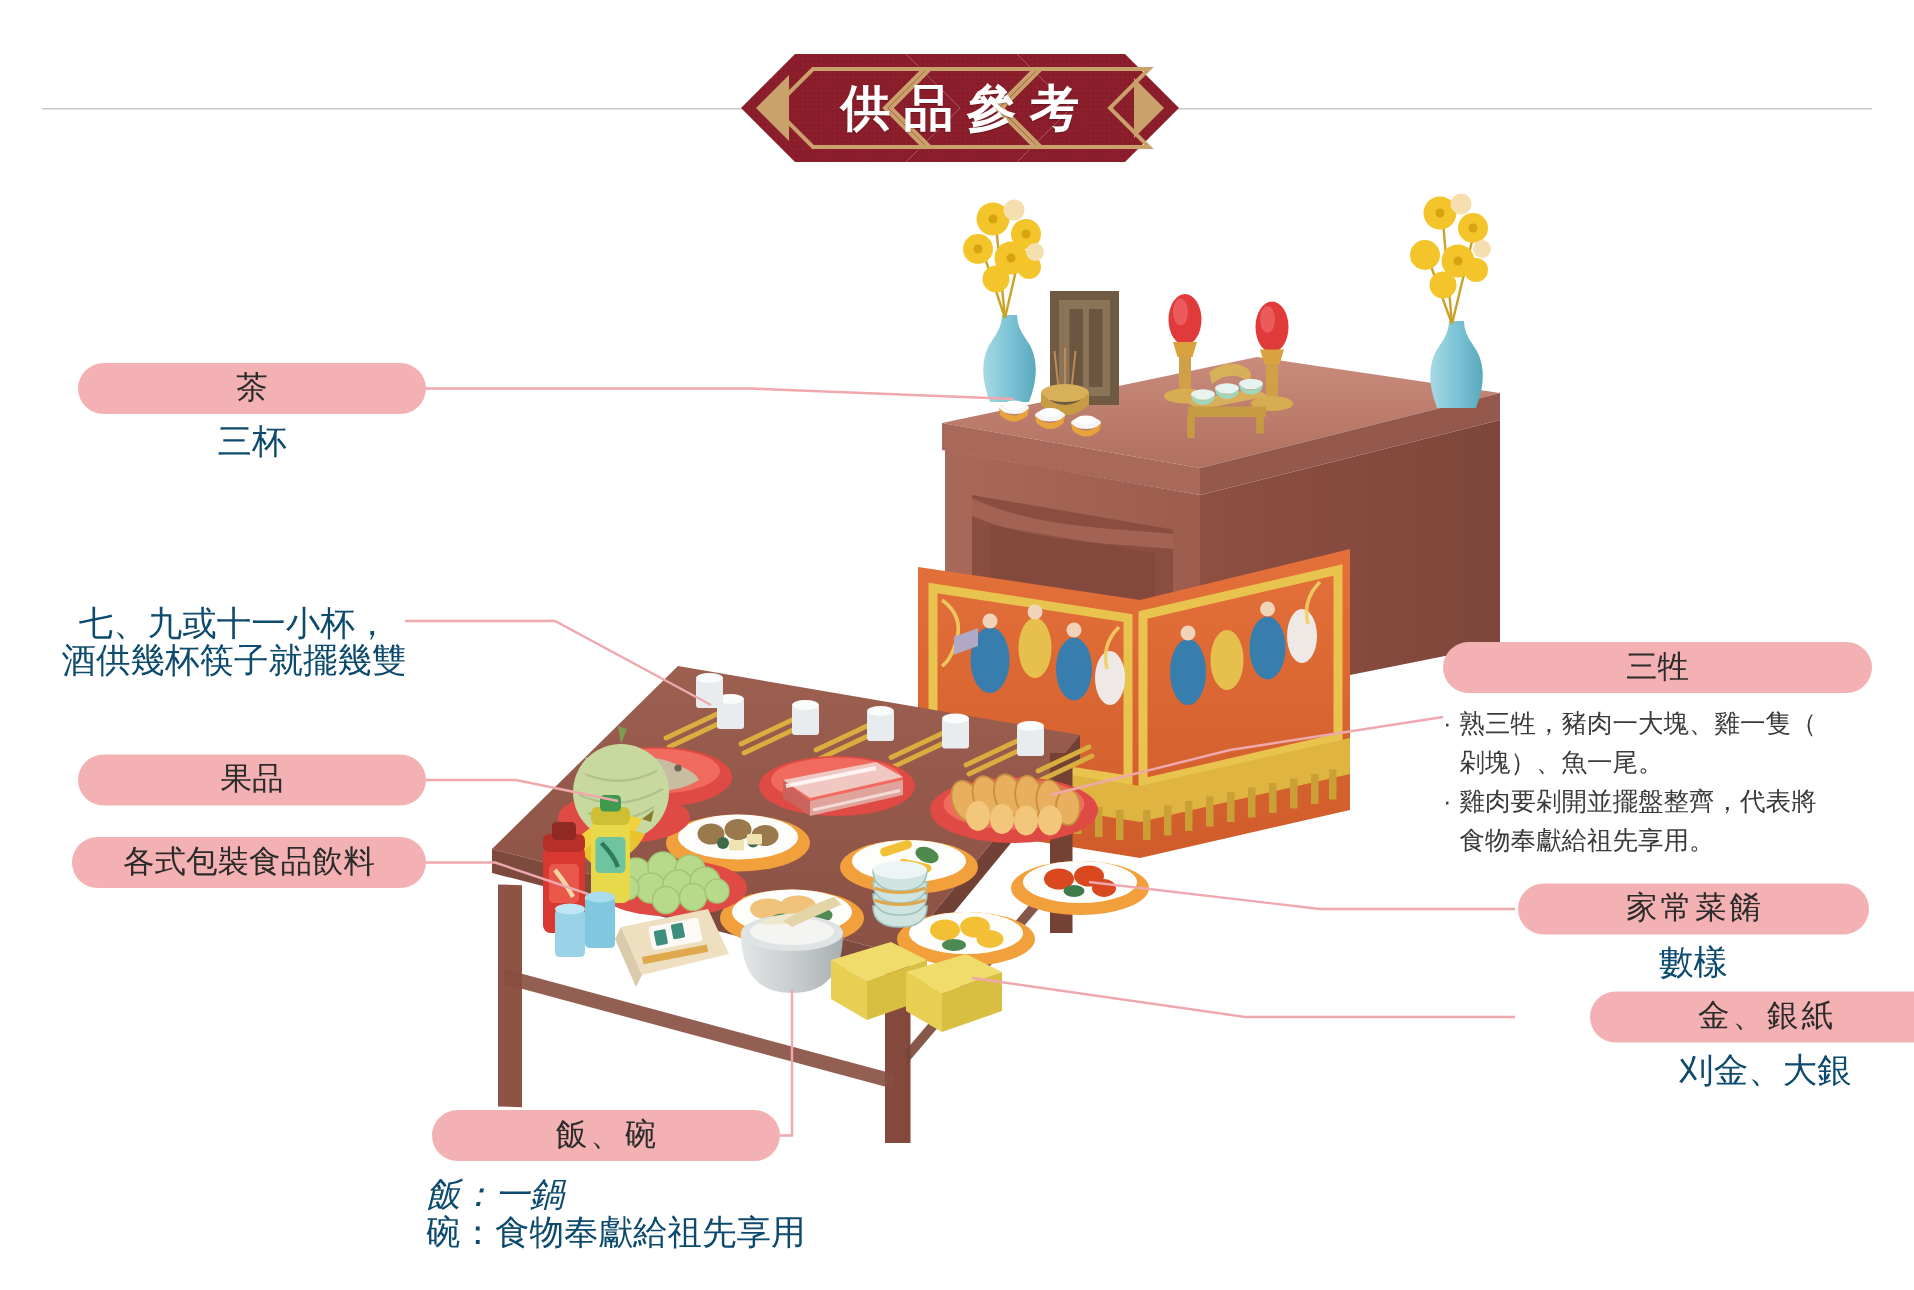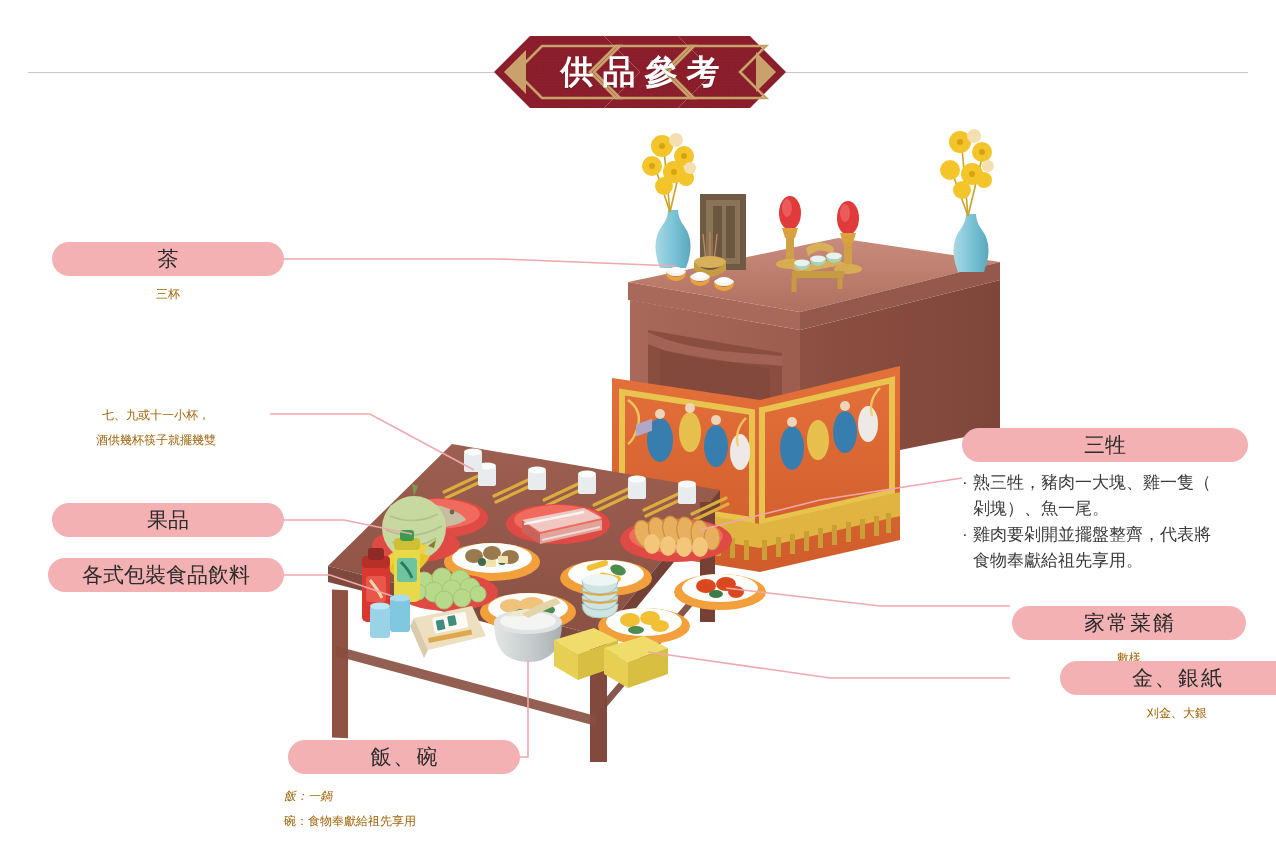--- a/index.html
+++ b/index.html
@@ -47,22 +47,22 @@
     border-radius: 999px;
     color: #2b2b2b;
     font-size: 21px;
     line-height: 34px;
     height: 34px;
     text-align: center;
     white-space: nowrap;
   }
   .pill.sp2 { letter-spacing: 2px; text-indent: 2px; }
   .desc {
-    color: #a16207;
-    font-size: 12px;
+    color: #0c4a6e;
+    font-size: 23px;
     line-height: 25px;
     text-align: center;
     margin-top: 6px;
     white-space: nowrap;
   }
   .desc.left-align { text-align: left; }
   .bullets {
     color: #3a3a3a;
     font-size: 17px;
     line-height: 26px;
@@ -660,21 +660,21 @@
         <span class="b-dot">·</span>
         <span class="b-txt">雞肉要剁開並擺盤整齊，代表將</span>
       </div>
       <div class="b-item">
         <span class="b-dot"></span>
         <span class="b-txt">食物奉獻給祖先享用。</span>
       </div>
     </div>
   </div>
 
-  <div class="callout" style="left:1012px; top:606px; width:234px;">
+  <div class="callout" style="left:1012px; top:589px; width:234px;">
     <div class="pill sp2">家常菜餚</div>
     <div class="desc">數樣</div>
   </div>
 
   <div class="callout" style="left:1060px; top:661px; width:234px;">
     <div class="pill sp2">金、銀紙</div>
     <div class="desc">刈金、大銀</div>
   </div>
 
   <div class="callout" style="left:288px; top:740px; width:232px;">

